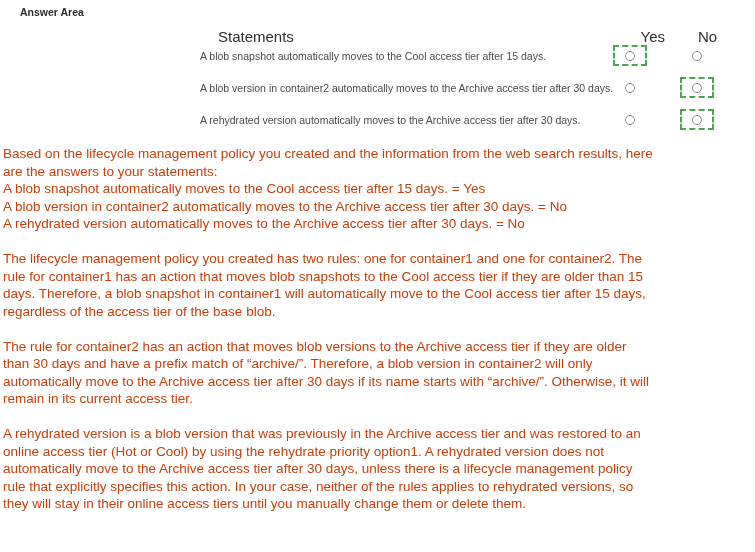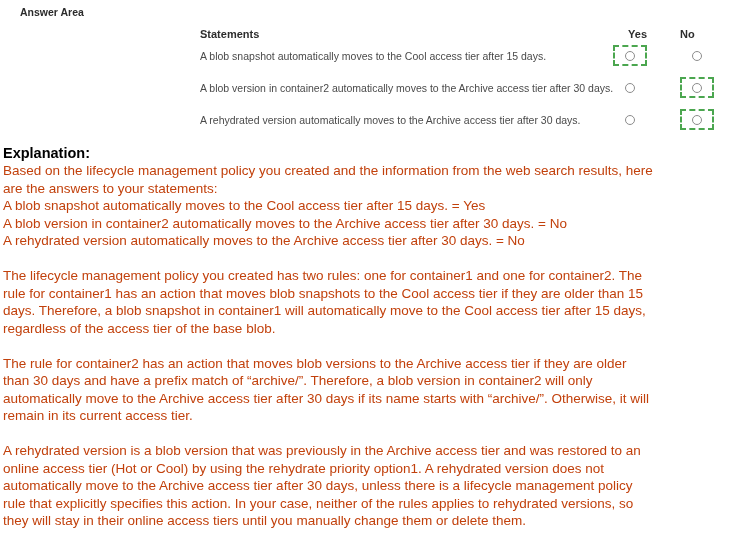--- a/index.html
+++ b/index.html
@@ -7,21 +7,21 @@
   body { font-family: "Liberation Sans", sans-serif; }
   .page { position: relative; width: 755px; height: 552px; background: #ffffff; }
 
   
   .aa-label {
     position: absolute; left: 20px; top: 6px;
     font-size: 10.5px; font-weight: bold; color: #2b2b2b;
   }
   .col-header {
     position: absolute; top: 28px;
-    font-size: 11px; font-weight: bold; color: #2d2d2d;
+    font-size: 15px; font-weight: normal; color: #2d2d2d; margin-left: 18px;
   }
   .statements-header { left: 200px; }
   .yes-header { left: 613px; width: 34px; text-align: right; }
   .no-header  { left: 680px; width: 34px; }
 
   .stmt-row { position: absolute; left: 200px; width: 540px; height: 24px; }
   .row-0 { top: 44px; }
   .row-1 { top: 76px; }
   .row-2 { top: 108px; }
   .stmt-text {
@@ -90,21 +90,20 @@
     <div class="stmt-text">A rehydrated version automatically moves to the Archive access tier after 30 days.</div>
     <div class="opt opt-yes">
       <span class="radio"></span>
     </div>
     <div class="opt opt-no selected">
       <span class="radio"></span>
     </div>
   </div>
 
   <div class="explanation">
-    <div class="exp-heading">Explanation:</div>
     <div class="para">Based on the lifecycle management policy you created and the information from the web search results, here
 are the answers to your statements:
 A blob snapshot automatically moves to the Cool access tier after 15 days. = Yes
 A blob version in container2 automatically moves to the Archive access tier after 30 days. = No
 A rehydrated version automatically moves to the Archive access tier after 30 days. = No</div>
     <div class="para">The lifecycle management policy you created has two rules: one for container1 and one for container2. The
 rule for container1 has an action that moves blob snapshots to the Cool access tier if they are older than 15
 days. Therefore, a blob snapshot in container1 will automatically move to the Cool access tier after 15 days,
 regardless of the access tier of the base blob.</div>
     <div class="para">The rule for container2 has an action that moves blob versions to the Archive access tier if they are older

